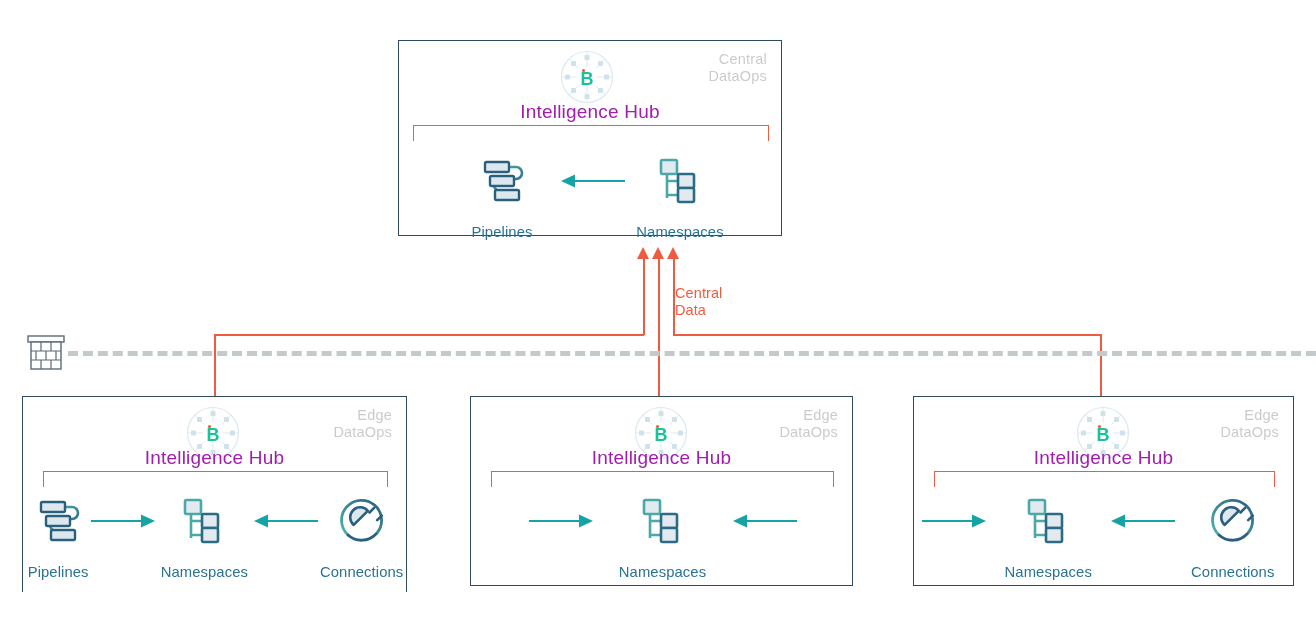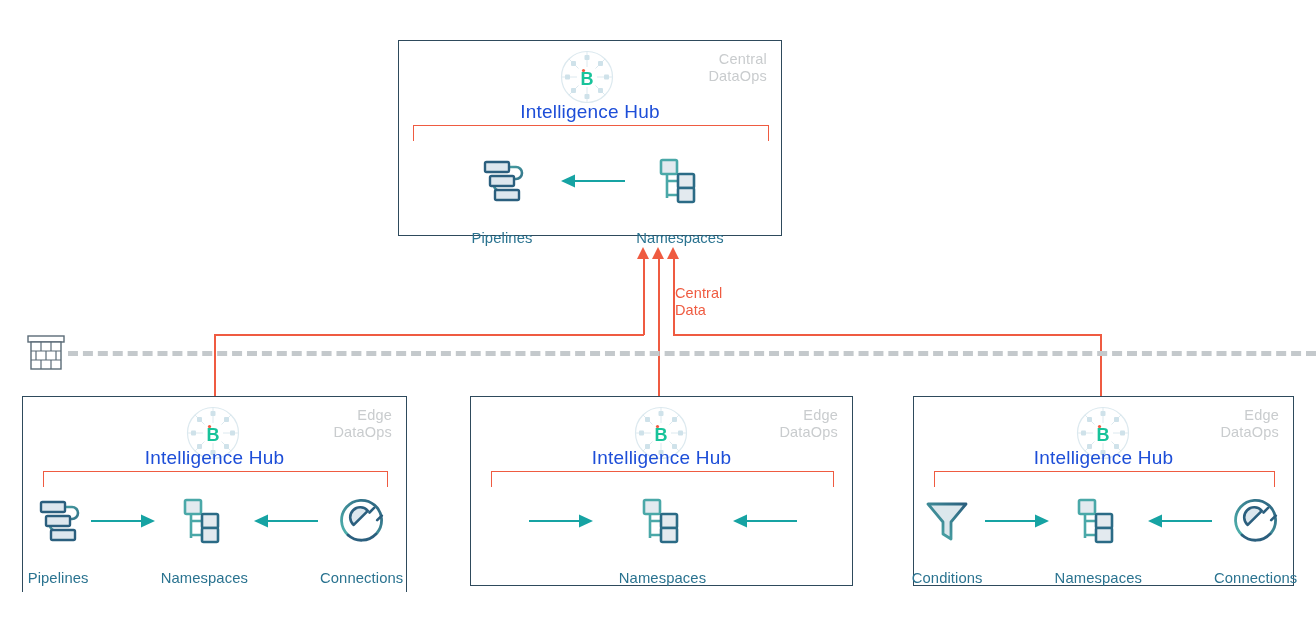--- a/index.html
+++ b/index.html
@@ -37,21 +37,21 @@
     line-height: 17px;
     letter-spacing: 0.2px;
     white-space: pre-line;
   }
 
   .hub-title {
     position: absolute;
     left: 0;
     right: 0;
     text-align: center;
-    color: #1d4ed8;
+    color: #a21caf;
     font-size: 19px;
     letter-spacing: 0.2px;
   }
 
   
   .logo-badge {
     position: absolute;
     width: 56px;
     height: 56px;
   }
@@ -79,21 +79,21 @@
     align-items: center;
     width: 128px;
   }
   .node-icon {
     height: 56px;
     display: flex;
     align-items: center;
     justify-content: center;
   }
   .node-label {
-    margin-top: 20px;
+    margin-top: 14px;
     color: #2a7390;
     font-size: 14.8px;
     line-height: 18px;
     text-align: center;
     letter-spacing: 0.1px;
     white-space: pre-line;
   }
 
   
   .flow-arrow {
@@ -396,28 +396,20 @@
 DataOps</div>
     <div class="logo-badge" style="left:161px; top:8px;">
       <svg width="56" height="56">
           <use href="#sym-logo"></use>
         </svg>
     </div>
     <div class="hub-title" style="top:50px;">Intelligence Hub</div>
     <div class="bracket" style="left:20px; top:74px; width:341px;"></div>
     <div class="node-row" style="left:6px; top:96px; width:369px;">
 
-      <div class="node">
-        <div class="node-icon">
-          <svg width="48" height="48">
-              <use href="#sym-conditions"></use>
-            </svg>
-        </div>
-        <div class="node-label">Conditions</div>
-      </div>
 
       <div class="flow-arrow">
         <svg width="72" height="20">
             <use href="#sym-arrow-right"></use>
           </svg>
       </div>
 
       <div class="node">
         <div class="node-icon">
           <svg width="44" height="48">

